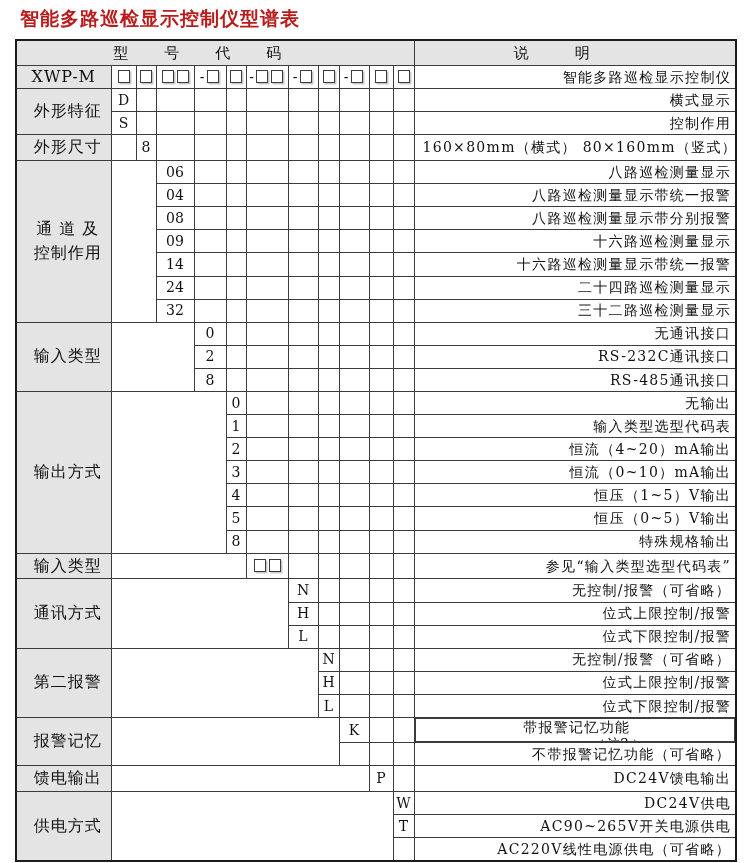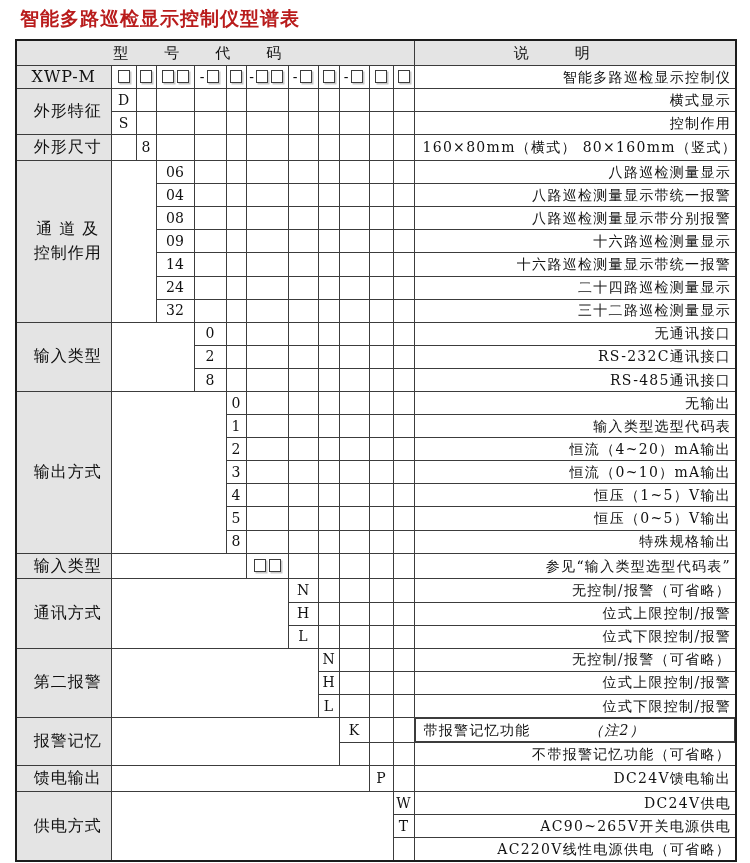--- a/index.html
+++ b/index.html
@@ -35,21 +35,21 @@
   .cat .cat-line{display:block;line-height:1.55;padding-left:8px;}
   .code{
     text-align:center;
     font-family:"DejaVu Serif","Liberation Serif",serif;
     font-size:14px;
   }
   .desc{
     text-align:right;padding:0 4px 0 8px;
     font-size:14px;letter-spacing:1.3px;
   }
-  .desc-flex{display:flex;align-items:center;}
+  .desc-flex{display:flex;align-items:center;flex-direction:column;}
   .desc-flex .note{margin-left:auto;margin-right:85px;letter-spacing:1.3px;font-style:italic;}
   .blank{background:#ffffff;}
   .bx{
     display:inline-block;width:10px;height:11px;
     border:1.5px solid #3c3c3c;background:#fff;
     margin:0 1.5px;vertical-align:-1px;
     box-shadow:1.5px 1.5px 0 #c9c9c9;
   }
   .dash{display:inline-block;margin-right:1px;}
 </style>

